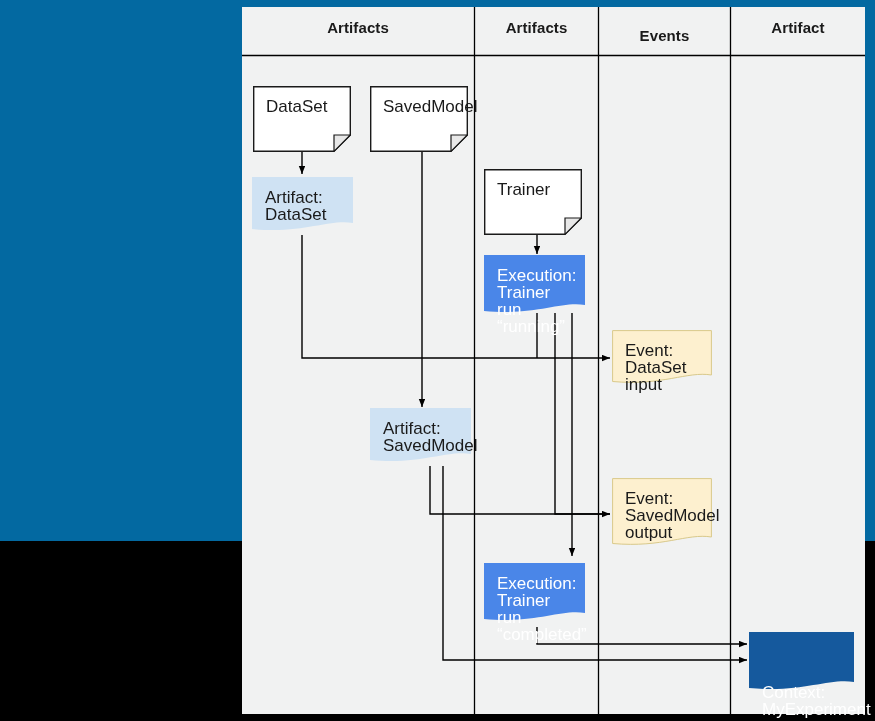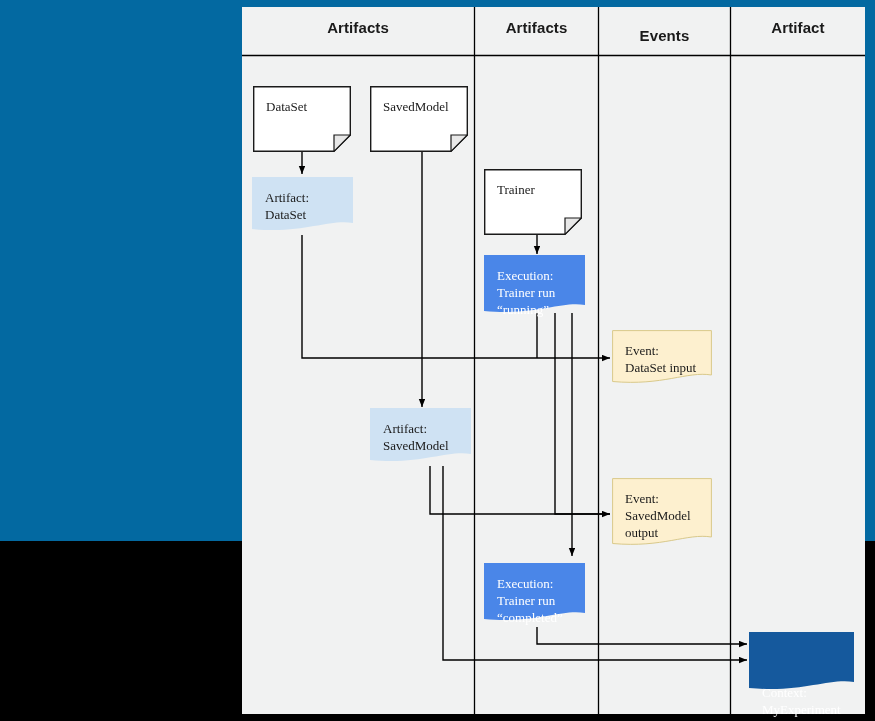--- a/index.html
+++ b/index.html
@@ -46,24 +46,23 @@
   
   .node {
     position: absolute;
     box-sizing: border-box;
   }
   .node .label {
     position: absolute;
     left: 13px;
     top: 12px;
     right: 8px;
-    font-size: 13px;
+    font-size: 17px;
     line-height: 17px;
     white-space: pre-line;
-    font-family: Liberation Serif, serif;
   }
   .doc-node .label { color: #1a1a1a; }
   .artifact-node .label { color: #1a1a1a; }
   .execution-node .label { color: #ffffff; }
   .event-node .label { color: #1a1a1a; }
   .context-node .label { color: #ffffff; margin-top: 40px; }
   .node svg { display: block; position: absolute; left: 0; top: 0; }
 </style>
 </head>
 <body>

